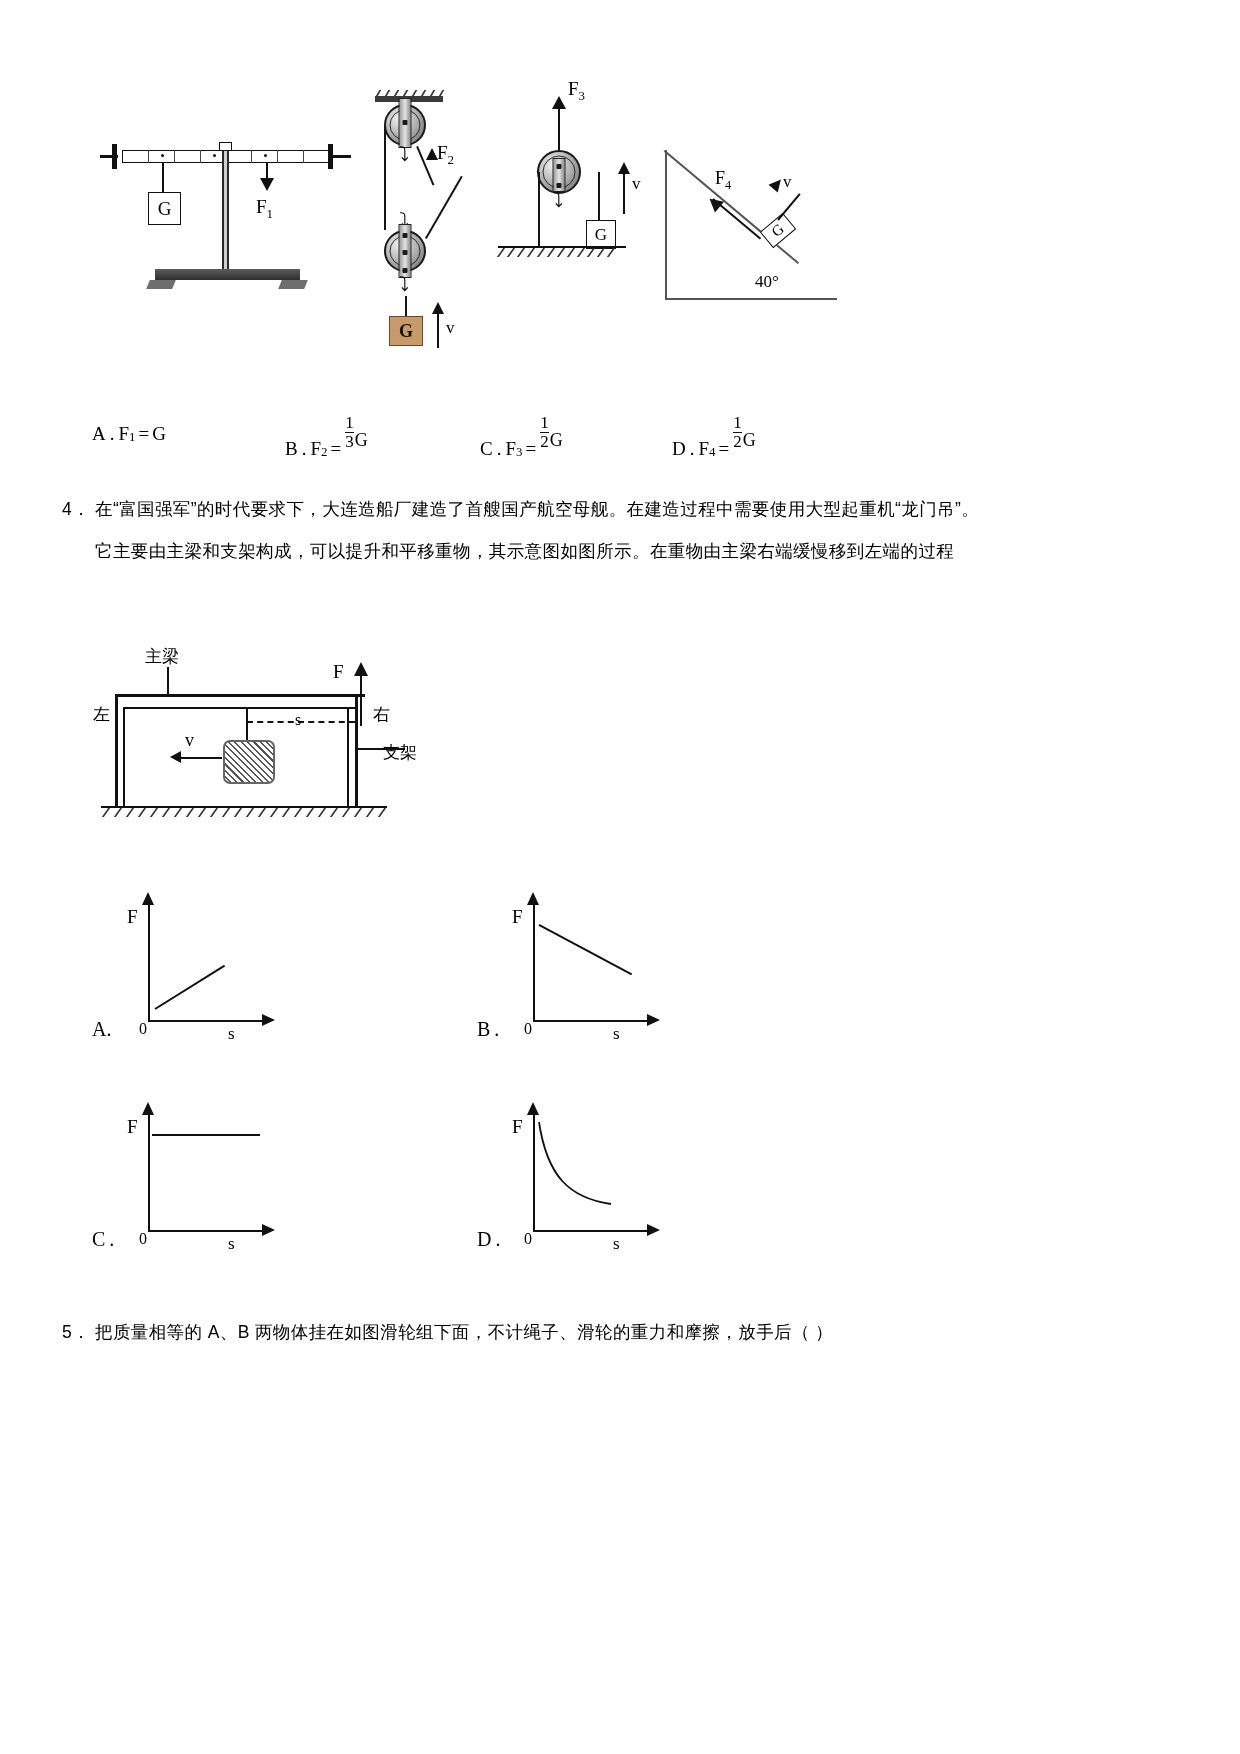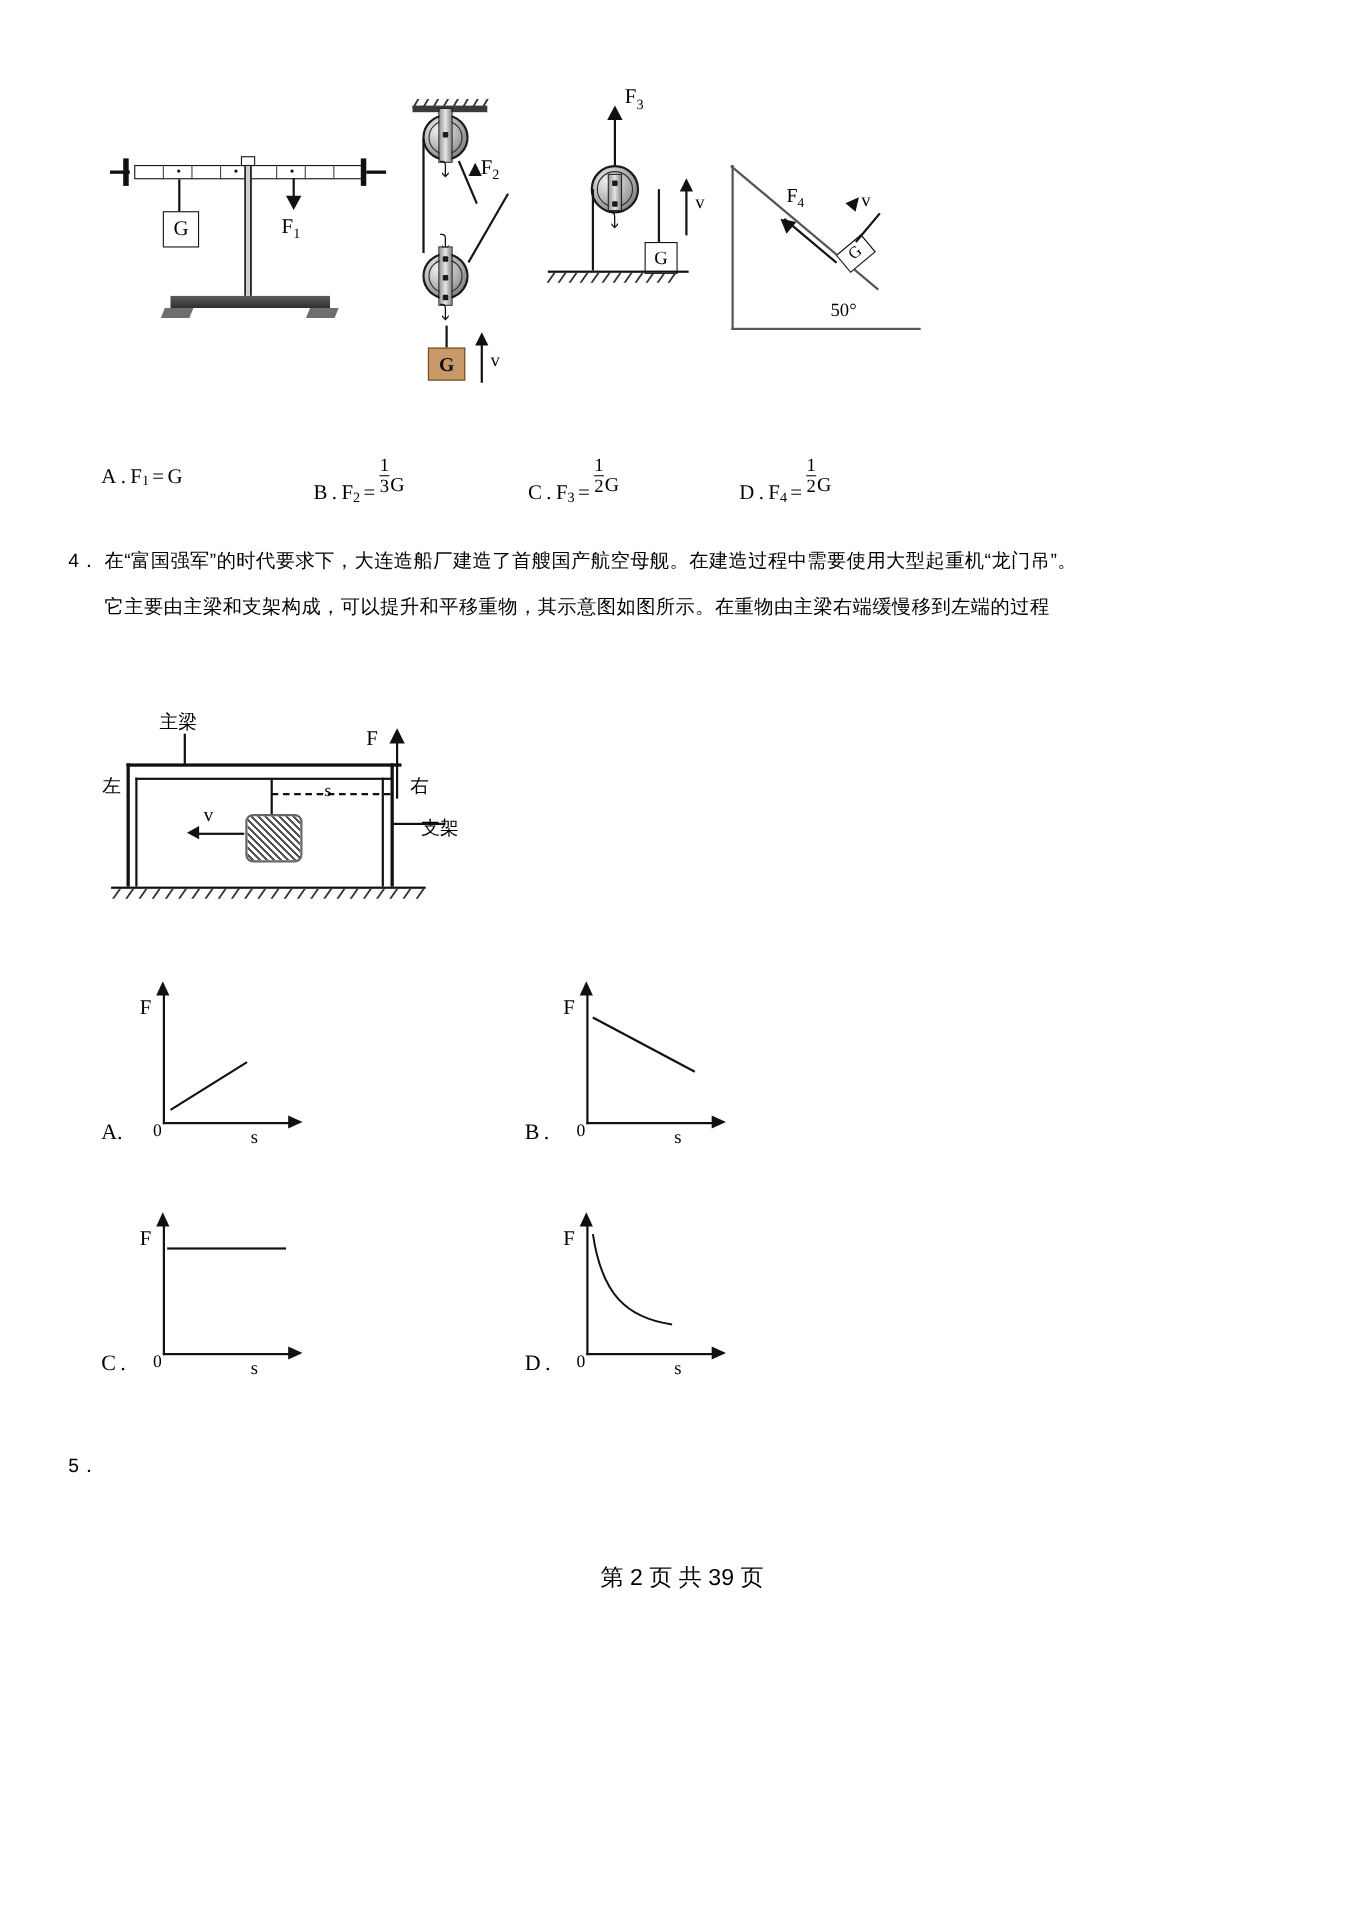--- a/index.html
+++ b/index.html
@@ -268,21 +268,21 @@
       <div class="inc-block" style="left:98px;top:70px;">G</div>
 
       <div style="position:absolute;left:48px;top:48px;width:62px;height:2px;background:#111;transform-origin:0 50%;transform:rotate(40deg);"></div>
       <div style="position:absolute;left:43px;top:46px;width:0;height:0;border-top:7px solid transparent;border-bottom:7px solid transparent;border-right:13px solid #111;transform:rotate(40deg);"></div>
       <div class="f4-lab" style="left:50px;top:18px;"><span>F</span><sub>4</sub></div>
 
       <div style="position:absolute;left:112px;top:36px;width:2px;height:34px;background:#111;transform-origin:50% 100%;transform:rotate(40deg);"></div>
       <div style="position:absolute;left:106px;top:28px;width:0;height:0;border-left:6px solid transparent;border-right:6px solid transparent;border-bottom:12px solid #111;transform:rotate(40deg);"></div>
       <div class="v-lab" style="left:118px;top:22px;">v</div>
 
-      <div class="deg-lab" style="left:90px;top:122px;">50°</div>
+      <div class="deg-lab" style="left:90px;top:122px;">40°</div>
     </div>
   </div>
 
   <div id="opt-row">
 
     <div class="opt" style="left:92px;top:18px;">
       <span>A</span>
       <span style="margin:0 4px;">.</span>
       <span>F</span>
         <sub>1</sub>
@@ -449,16 +449,16 @@
     <div class="g-s">s</div>
     <svg class="g-curve" width="120" height="118" viewBox="0 0 120 118">
       <path d="M 6 8 C 14 62, 36 84, 78 90" fill="none" stroke="#111" stroke-width="1.8"></path>
     </svg>
   </div>
   <div class="g-letter" style="left:477px;top:1228px;">
     <span>D</span><span style="margin-left:4px;">.</span>
   </div>
 
   <div class="q-line cn" style="left:62px;top:1320px;">5．</div>
-
-  <div id="footer">第 2 页 共 39 页</div>
+  <div class="q-line cn" style="left:95px;top:1320px;">把质量相等的 A、B 两物体挂在如图滑轮组下面，不计绳子、滑轮的重力和摩擦，放手后（        ）</div>
+
 
 </div>
 
 </body></html>

